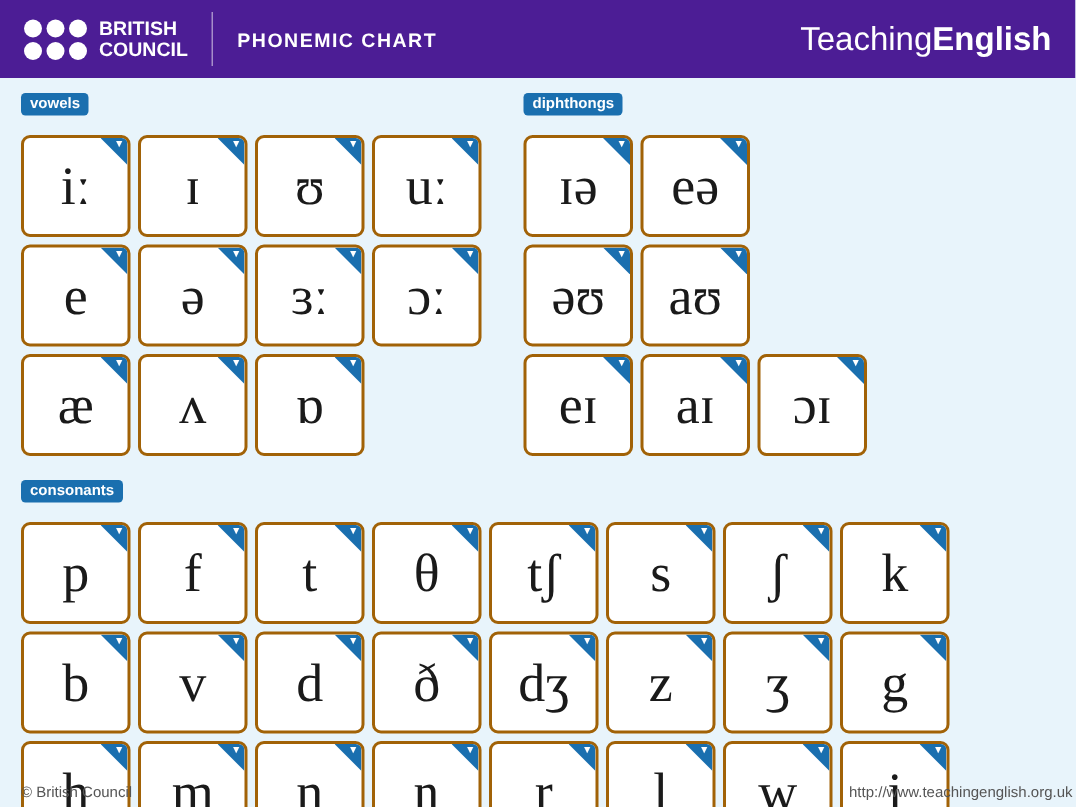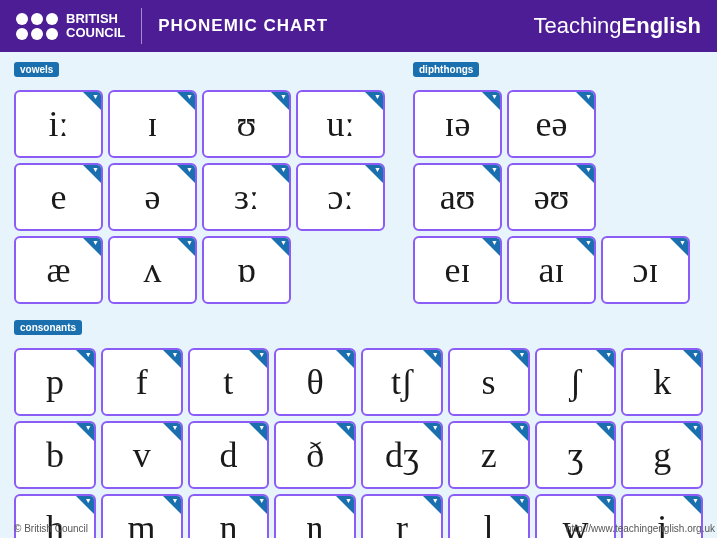--- a/index.html
+++ b/index.html
@@ -43,21 +43,21 @@
       line-height: 1.1;
     }
     .header-divider {
       width: 1px;
       height: 36px;
       background: rgba(255,255,255,0.5);
       margin: 0 16px;
     }
     .header-title {
       color: white;
-      font-size: 17px;
+      font-size: 13px;
       font-weight: bold;
       letter-spacing: 1px;
       flex: 1;
     }
     .teaching-english {
       color: white;
       font-size: 22px;
       font-weight: normal;
     }
     .teaching-english span {
@@ -82,24 +82,24 @@
       margin-bottom: 6px;
     }
 
     .row {
       display: flex;
       gap: 5px;
     }
 
     
     .card {
-      width: 89px;
+      width: 73px;
       height: 68px;
       background: white;
-      border: 2px solid #8b5cf6;
+      border: 2px solid #a16207;
       border-radius: 6px;
       display: flex;
       align-items: center;
       justify-content: center;
       position: relative;
       cursor: pointer;
     }
     .card::before {
       content: '';
       position: absolute;
@@ -255,24 +255,24 @@
         <div class="row">
           <div class="card">
               <span class="card-symbol">ɪə</span>
             </div>
           <div class="card">
               <span class="card-symbol">eə</span>
             </div>
         </div>
         <div class="row">
           <div class="card">
+              <span class="card-symbol">əʊ</span>
+            </div>
+          <div class="card">
               <span class="card-symbol">aʊ</span>
-            </div>
-          <div class="card">
-              <span class="card-symbol">əʊ</span>
             </div>
         </div>
         <div class="row">
           <div class="card">
               <span class="card-symbol">eɪ</span>
             </div>
           <div class="card">
               <span class="card-symbol">aɪ</span>
             </div>
           <div class="card">

